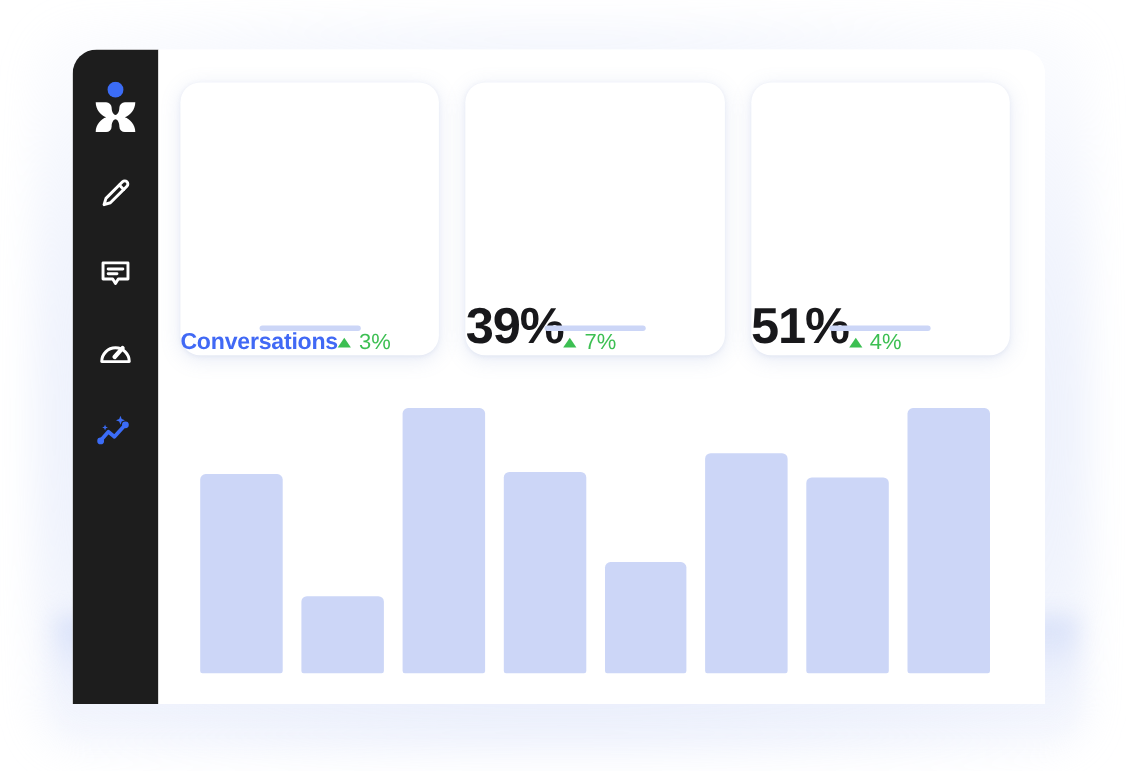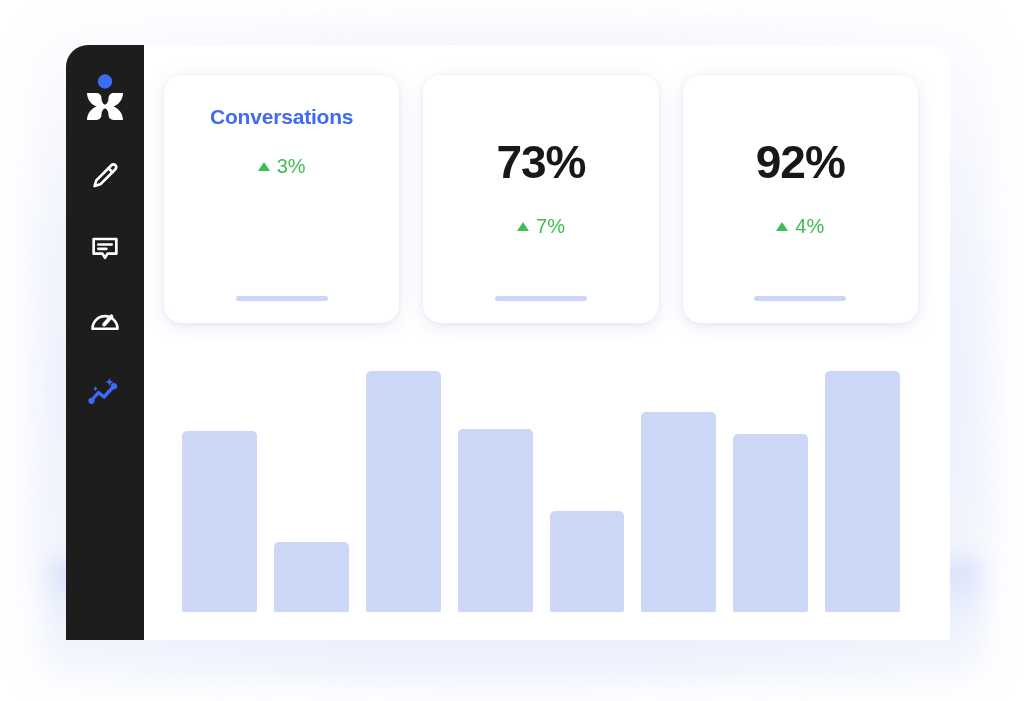--- a/index.html
+++ b/index.html
@@ -95,22 +95,22 @@
     flex: 0 0 auto;
   }
 
   .kpi-card {
     flex: 1 1 0;
     height: 248px;
     background: #ffffff;
     border-radius: 18px;
     box-shadow: 0 4px 18px rgba(120,140,200,0.17), 0 1px 4px rgba(120,140,200,0.10);
     display: flex;
-    flex-direction: column;
-    align-items: center;
+    flex-direction: row;
+    align-items: flex-end;
     padding-top: 30px;
     position: relative;
   }
 
   .kpi-title {
     font-size: 21px;
     font-weight: bold;
     color: #4169f5;
     letter-spacing: -0.2px;
     white-space: nowrap;
@@ -232,30 +232,30 @@
       <div class="kpi-card">
         <div class="kpi-title">Conversations</div>
         <div class="kpi-delta">
           <span class="tri"></span>
           <span>3%</span>
         </div>
         <div class="kpi-underline"></div>
       </div>
 
       <div class="kpi-card">
-        <div class="kpi-value">73%</div>
+        <div class="kpi-value">39%</div>
         <div class="kpi-delta">
           <span class="tri"></span>
           <span>7%</span>
         </div>
         <div class="kpi-underline"></div>
       </div>
 
       <div class="kpi-card">
-        <div class="kpi-value">92%</div>
+        <div class="kpi-value">51%</div>
         <div class="kpi-delta">
           <span class="tri"></span>
           <span>4%</span>
         </div>
         <div class="kpi-underline"></div>
       </div>
 
     </section>
 
     <section id="bar-chart">

